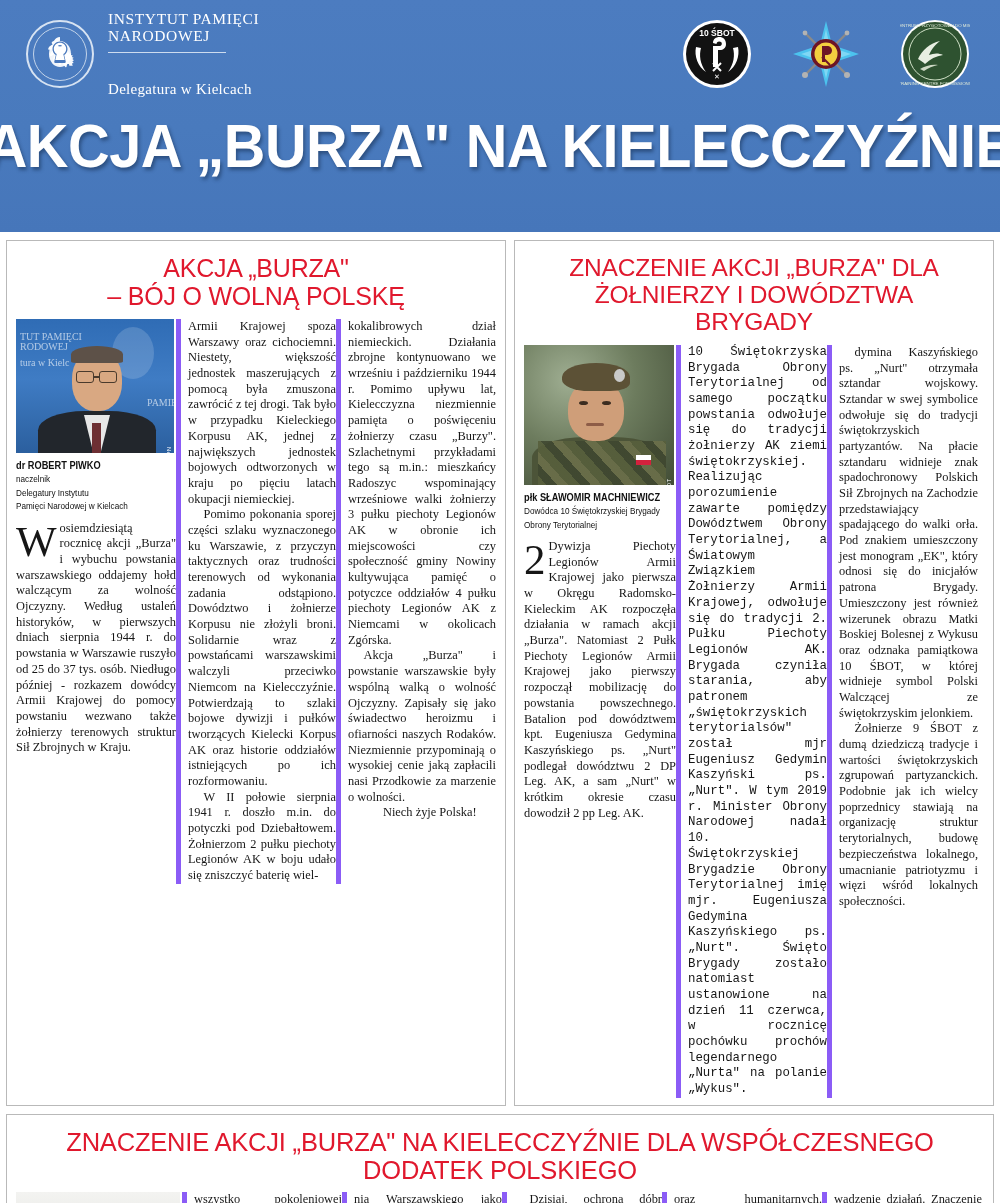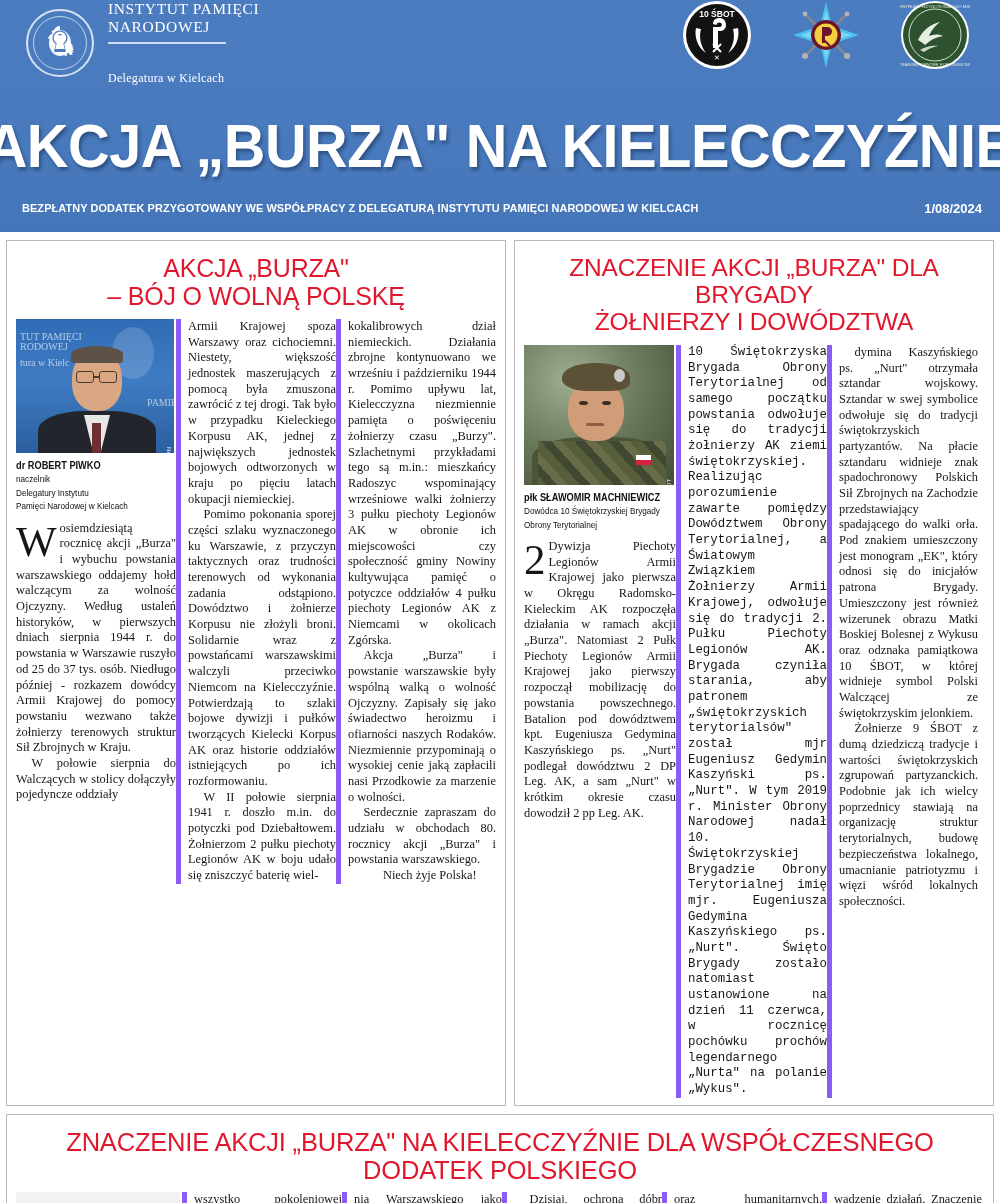--- a/index.html
+++ b/index.html
@@ -20,21 +20,21 @@
     position: relative;
     width: 1000px;
     height: 232px;
     background: #4a79bd;
     background: linear-gradient(180deg, #4c7cc0 0%, #497abd 55%, #4676ba 100%);
     overflow: hidden;
   }
   .mast-top {
     height: 108px;
     display: flex;
-    align-items: flex-start;
+    align-items: center;
     padding: 0 22px 0 26px;
   }
   .ipn-block { display: flex; align-items: center; gap: 14px; }
   .ipn-seal {
     width: 68px; height: 68px; border-radius: 50%;
     border: 2px solid #d7e3f2;
     position: relative;
     flex: 0 0 auto;
     display: flex; align-items: center; justify-content: center;
   }
@@ -48,21 +48,21 @@
   .ipn-words { color: #ffffff; line-height: 1.14; }
   .ipn-words .l1 {
     font-size: 15.5px; letter-spacing: .6px;
     font-family: "Liberation Serif", serif;
   }
   .ipn-rule {
     width: 118px; height: 1.5px; background: #cddcef;
     margin: 7px 0 6px 0;
   }
   .ipn-words .l2 {
-    font-size: 12px; letter-spacing: .3px;
+    font-size: 15px; letter-spacing: .3px;
     font-family: "Liberation Serif", serif;
     margin-top: 28px;
   }
   .mast-emblems {
     margin-left: auto;
     display: flex; align-items: center; gap: 39px;
     padding-right: 8px;
   }
   .emblem { width: 70px; height: 70px; position: relative; }
   .emblem svg { width: 100%; height: 100%; display: block; }
@@ -276,24 +276,20 @@
         </svg>
       </div>
 
     </div>
   </div>
 
   <div class="mast-title-wrap">
     <div class="mast-title">AKCJA „BURZA" NA KIELECCZYŹNIE</div>
   </div>
 
-  <div class="mast-bottom">
-    <div class="mast-sub">BEZPŁATNY DODATEK PRZYGOTOWANY WE WSPÓŁPRACY Z DELEGATURĄ INSTYTUTU PAMIĘCI NARODOWEJ W KIELCACH</div>
-    <div class="mast-date">1/08/2024</div>
-  </div>
 </div>
 
 <div class="sheet">
 
   <div class="row">
 
     <div class="panel panel-a">
       <div class="art-title">
         <div>AKCJA „BURZA"</div>
         <div>– BÓJ O WOLNĄ POLSKĘ</div>
@@ -321,45 +317,43 @@
             <div class="credit">fot. IPN</div>
           </div>
           <div class="cap">
             <span class="name">dr ROBERT PIWKO</span>
             <span class="role">naczelnik</span>
             <span class="role">Delegatury Instytutu</span>
             <span class="role">Pamięci Narodowej w Kielcach</span>
           </div>
           <div class="body-after-photo">
             <p class="noind dropcap">W osiemdziesiątą rocznicę akcji „Burza" i wybuchu powstania warszawskiego oddajemy hołd walczącym za wolność Ojczyzny. Według ustaleń historyków, w pierwszych dniach sierpnia 1944 r. do powstania w Warszawie ruszyło od 25 do 37 tys. osób. Niedługo później - rozkazem dowódcy Armii Krajowej do pomocy powstaniu wezwano także żołnierzy terenowych struktur Sił Zbrojnych w Kraju.</p>
-            <p>W połowie sierpnia do Walczących w stolicy dołączyły pojedyncze oddziały</p>
           </div>
         </div>
 
         <div class="col sep" style="width:160px;flex:0 0 160px;">
           <p class="noind">Armii Krajowej spoza Warszawy oraz cichociemni. Niestety, większość jednostek maszerujących z pomocą była zmuszona zawrócić z tej drogi. Tak było w przypadku Kieleckiego Korpusu AK, jednej z największych jednostek bojowych odtworzonych w kraju po pięciu latach okupacji niemieckiej.</p>
           <p>Pomimo pokonania sporej części szlaku wyznaczonego ku Warszawie, z przyczyn taktycznych oraz trudności terenowych od wykonania zadania odstąpiono. Dowództwo i żołnierze Korpusu nie złożyli broni. Solidarnie wraz z powstańcami warszawskimi walczyli przeciwko Niemcom na Kielecczyźnie. Potwierdzają to szlaki bojowe dywizji i pułków tworzących Kielecki Korpus AK oraz historie oddziałów istniejących po ich rozformowaniu.</p>
           <p>W II połowie sierpnia 1941 r. doszło m.in. do potyczki pod Dziebałtowem. Żołnierzom 2 pułku piechoty Legionów AK w boju udało się zniszczyć baterię wiel-</p>
         </div>
 
         <div class="col sep" style="width:160px;flex:0 0 160px;">
           <p class="noind">kokalibrowych dział niemieckich. Działania zbrojne kontynuowano we wrześniu i październiku 1944 r. Pomimo upływu lat, Kielecczyzna niezmiennie pamięta o poświęceniu żołnierzy czasu „Burzy". Szlachetnymi przykładami tego są m.in.: mieszkańcy Radoszyc wspominający wrześniowe walki żołnierzy 3 pułku piechoty Legionów AK w obronie ich miejscowości czy społeczność gminy Nowiny kultywująca pamięć o potyczce oddziałów 4 pułku piechoty Legionów AK z Niemcami w okolicach Zgórska.</p>
           <p>Akcja „Burza" i powstanie warszawskie były wspólną walką o wolność Ojczyzny. Zapisały się jako świadectwo heroizmu i ofiarności naszych Rodaków. Niezmiennie przypominają o wysokiej cenie jaką zapłacili nasi Przodkowie za marzenie o wolności.</p>
-          <p>Serdecznie zapraszam do udziału w obchodach 80. rocznicy akcji „Burza" i powstania warszawskiego.</p>
           <p style="text-align:center;">Niech żyje Polska!</p>
         </div>
 
       </div>
     </div>
 
     <div class="panel panel-b">
       <div class="art-title">
         <div>ZNACZENIE AKCJI „BURZA" DLA</div>
+        <div>ŻOŁNIERZY I DOWÓDZTWA</div>
         <div>BRYGADY</div>
-        <div>ŻOŁNIERZY I DOWÓDZTWA</div>
       </div>
 
       <div class="cols">
 
         <div class="col figcol" style="width:152px;flex:0 0 152px;">
           <div class="photo ph-mach" style="width:150px;height:140px;">
             <div class="fig-overlay">
               <div style="position:absolute;inset:0;background:radial-gradient(circle at 30% 25%, #9fae92 0%, #6d7c5e 45%, #414c35 100%);"></div>
               <div class="torso" style="left:8px;top:92px;width:134px;height:52px;background:#4c5438;"></div>
               <div style="position:absolute;left:14px;top:96px;width:128px;height:48px;background:repeating-linear-gradient(48deg,#575f3c 0 9px,#3f4730 9px 17px,#6b6f4a 17px 25px);opacity:.9;"></div>

